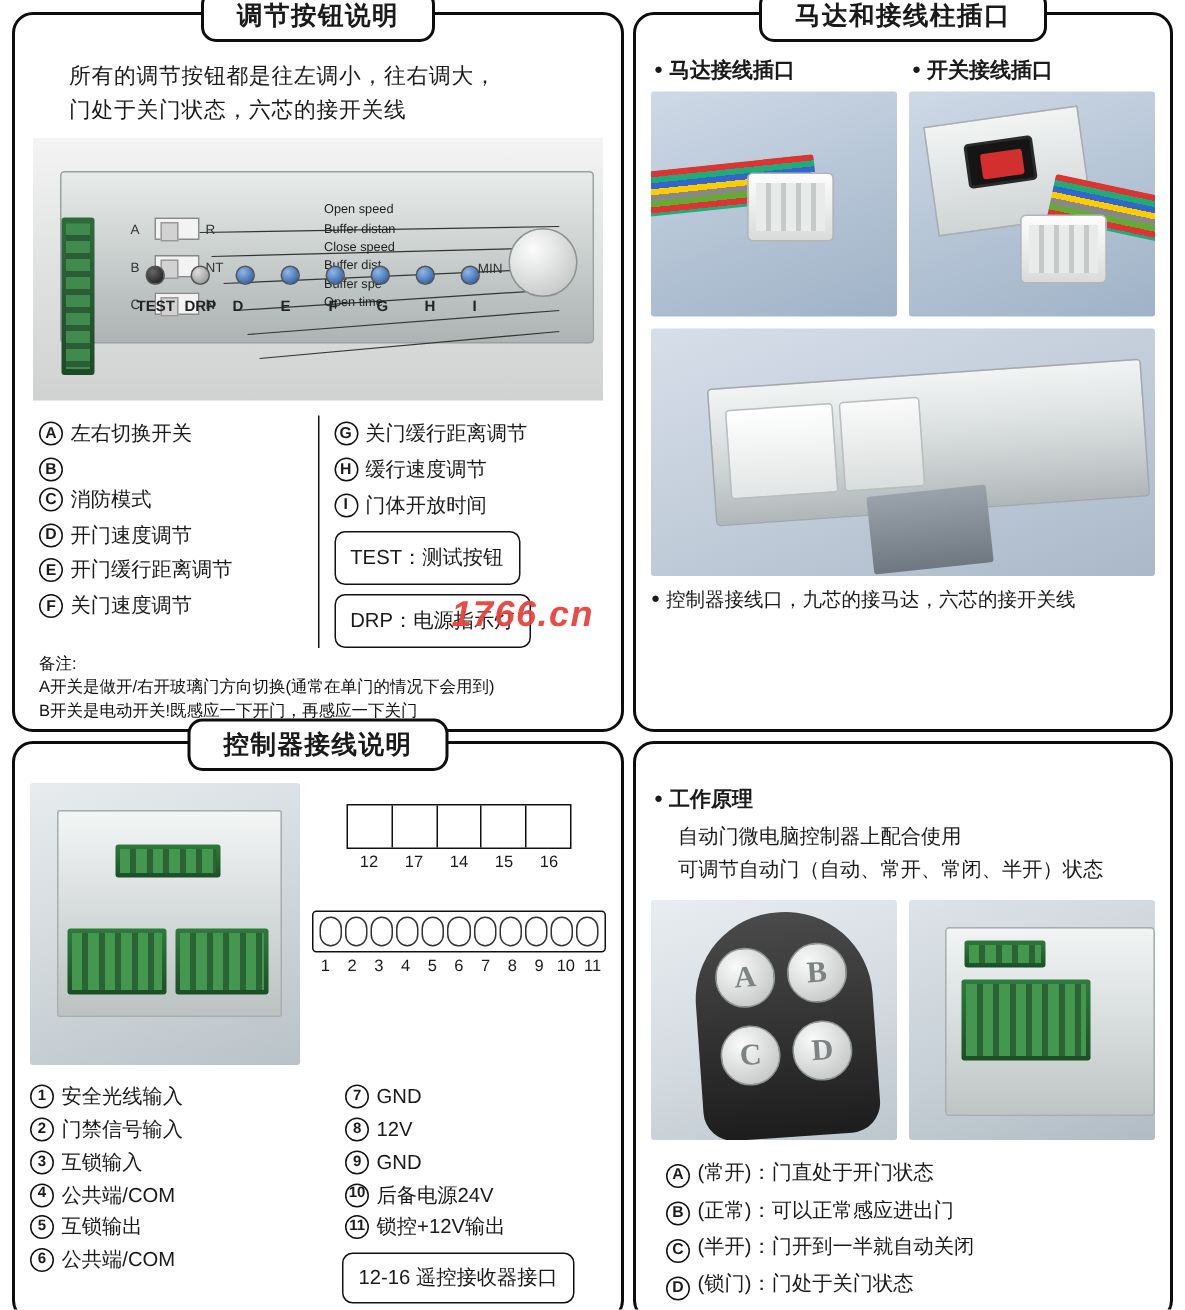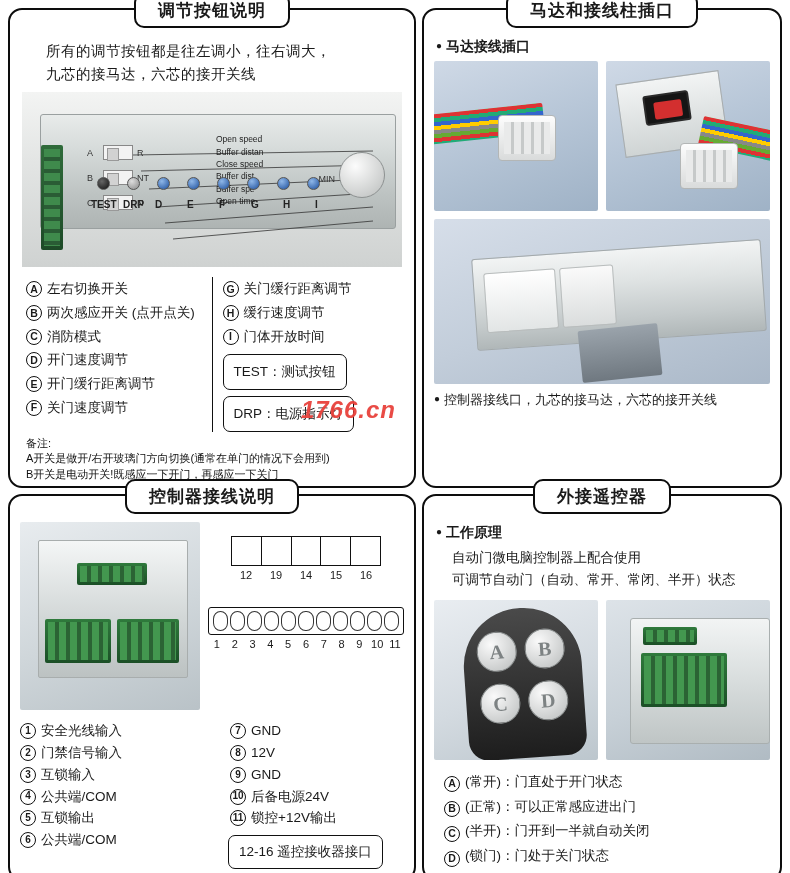--- a/index.html
+++ b/index.html
@@ -241,21 +241,21 @@
 </head>
 <body>
 
 <div class="page">
 
   <div class="panel">
     <div class="panel-title">调节按钮说明</div>
 
     <div class="p1-intro">
       <div>所有的调节按钮都是往左调小，往右调大，</div>
-      <div>九芯的接马达，六芯的接开关线</div>
+      <div>门处于关门状态，六芯的接开关线</div>
     </div>
 
     <div class="p1-photo">
       <div class="ctrl-body">
         <div class="ctrl-left"></div>
 
         <div class="sw-col">
           <div class="sw-row">
             <span class="sw-lbl">A</span>
             <span class="sw-box"></span>
@@ -321,21 +321,20 @@
     </div>
 
     <div class="legend">
       <div class="legend-col">
         <div class="lg-row">
             <span class="circ">A</span>
             <span>左右切换开关</span>
           </div>
         <div class="lg-row">
             <span class="circ">B</span>
-            <span>两次感应开关 (点开点关)</span>
           </div>
         <div class="lg-row">
             <span class="circ">C</span>
             <span>消防模式</span>
           </div>
         <div class="lg-row">
             <span class="circ">D</span>
             <span>开门速度调节</span>
           </div>
         <div class="lg-row">
@@ -373,20 +372,23 @@
 
     <div class="watermark">1766.cn</div>
   </div>
 
   <div class="panel">
     <div class="panel-title">马达和接线柱插口</div>
 
     <div style="display:flex; gap:8px;">
       <div style="flex:1;">
         <div class="sub-head bullet">马达接线插口</div>
+      </div>
+      <div style="flex:1;">
+        <div class="sub-head bullet">开关接线插口</div>
       </div>
     </div>
 
     <div class="two-up">
       <div class="ph">
         <div class="wires" style="left:-10px; top:48px; transform:rotate(-6deg);"></div>
         <div class="conn-white" style="left:64px; top:54px;"></div>
       </div>
       <div class="ph">
         <div style="position:absolute;left:14px;top:16px;width:104px;height:74px;background:linear-gradient(180deg,#f2f4f4,#cfd4d4);border:1px solid #a9adad;transform:rotate(-8deg);"></div>
@@ -419,21 +421,21 @@
       <div class="p3-diagram">
         <div class="term-box">
           <div></div>
           <div></div>
           <div></div>
           <div></div>
           <div></div>
         </div>
         <div class="term-nums">
           <span>12</span>
-          <span>19</span>
+          <span>17</span>
           <span>14</span>
           <span>15</span>
           <span>16</span>
         </div>
 
         <div class="term-box2">
           <div></div>
           <div></div>
           <div></div>
           <div></div>
@@ -508,21 +510,20 @@
         <div class="lg-row">
             <span class="numc">11</span>
             <span>锁控+12V输出</span>
           </div>
         <div class="boxed" style="margin-left:-2px;">12-16 遥控接收器接口</div>
       </div>
     </div>
   </div>
 
   <div class="panel">
-    <div class="panel-title">外接遥控器</div>
 
     <div class="sub-head bullet">工作原理</div>
     <div class="p4-text">
       <div>自动门微电脑控制器上配合使用</div>
       <div>可调节自动门（自动、常开、常闭、半开）状态</div>
     </div>
 
     <div class="p4-photos">
       <div class="remote-ph">
         <div class="remote">

